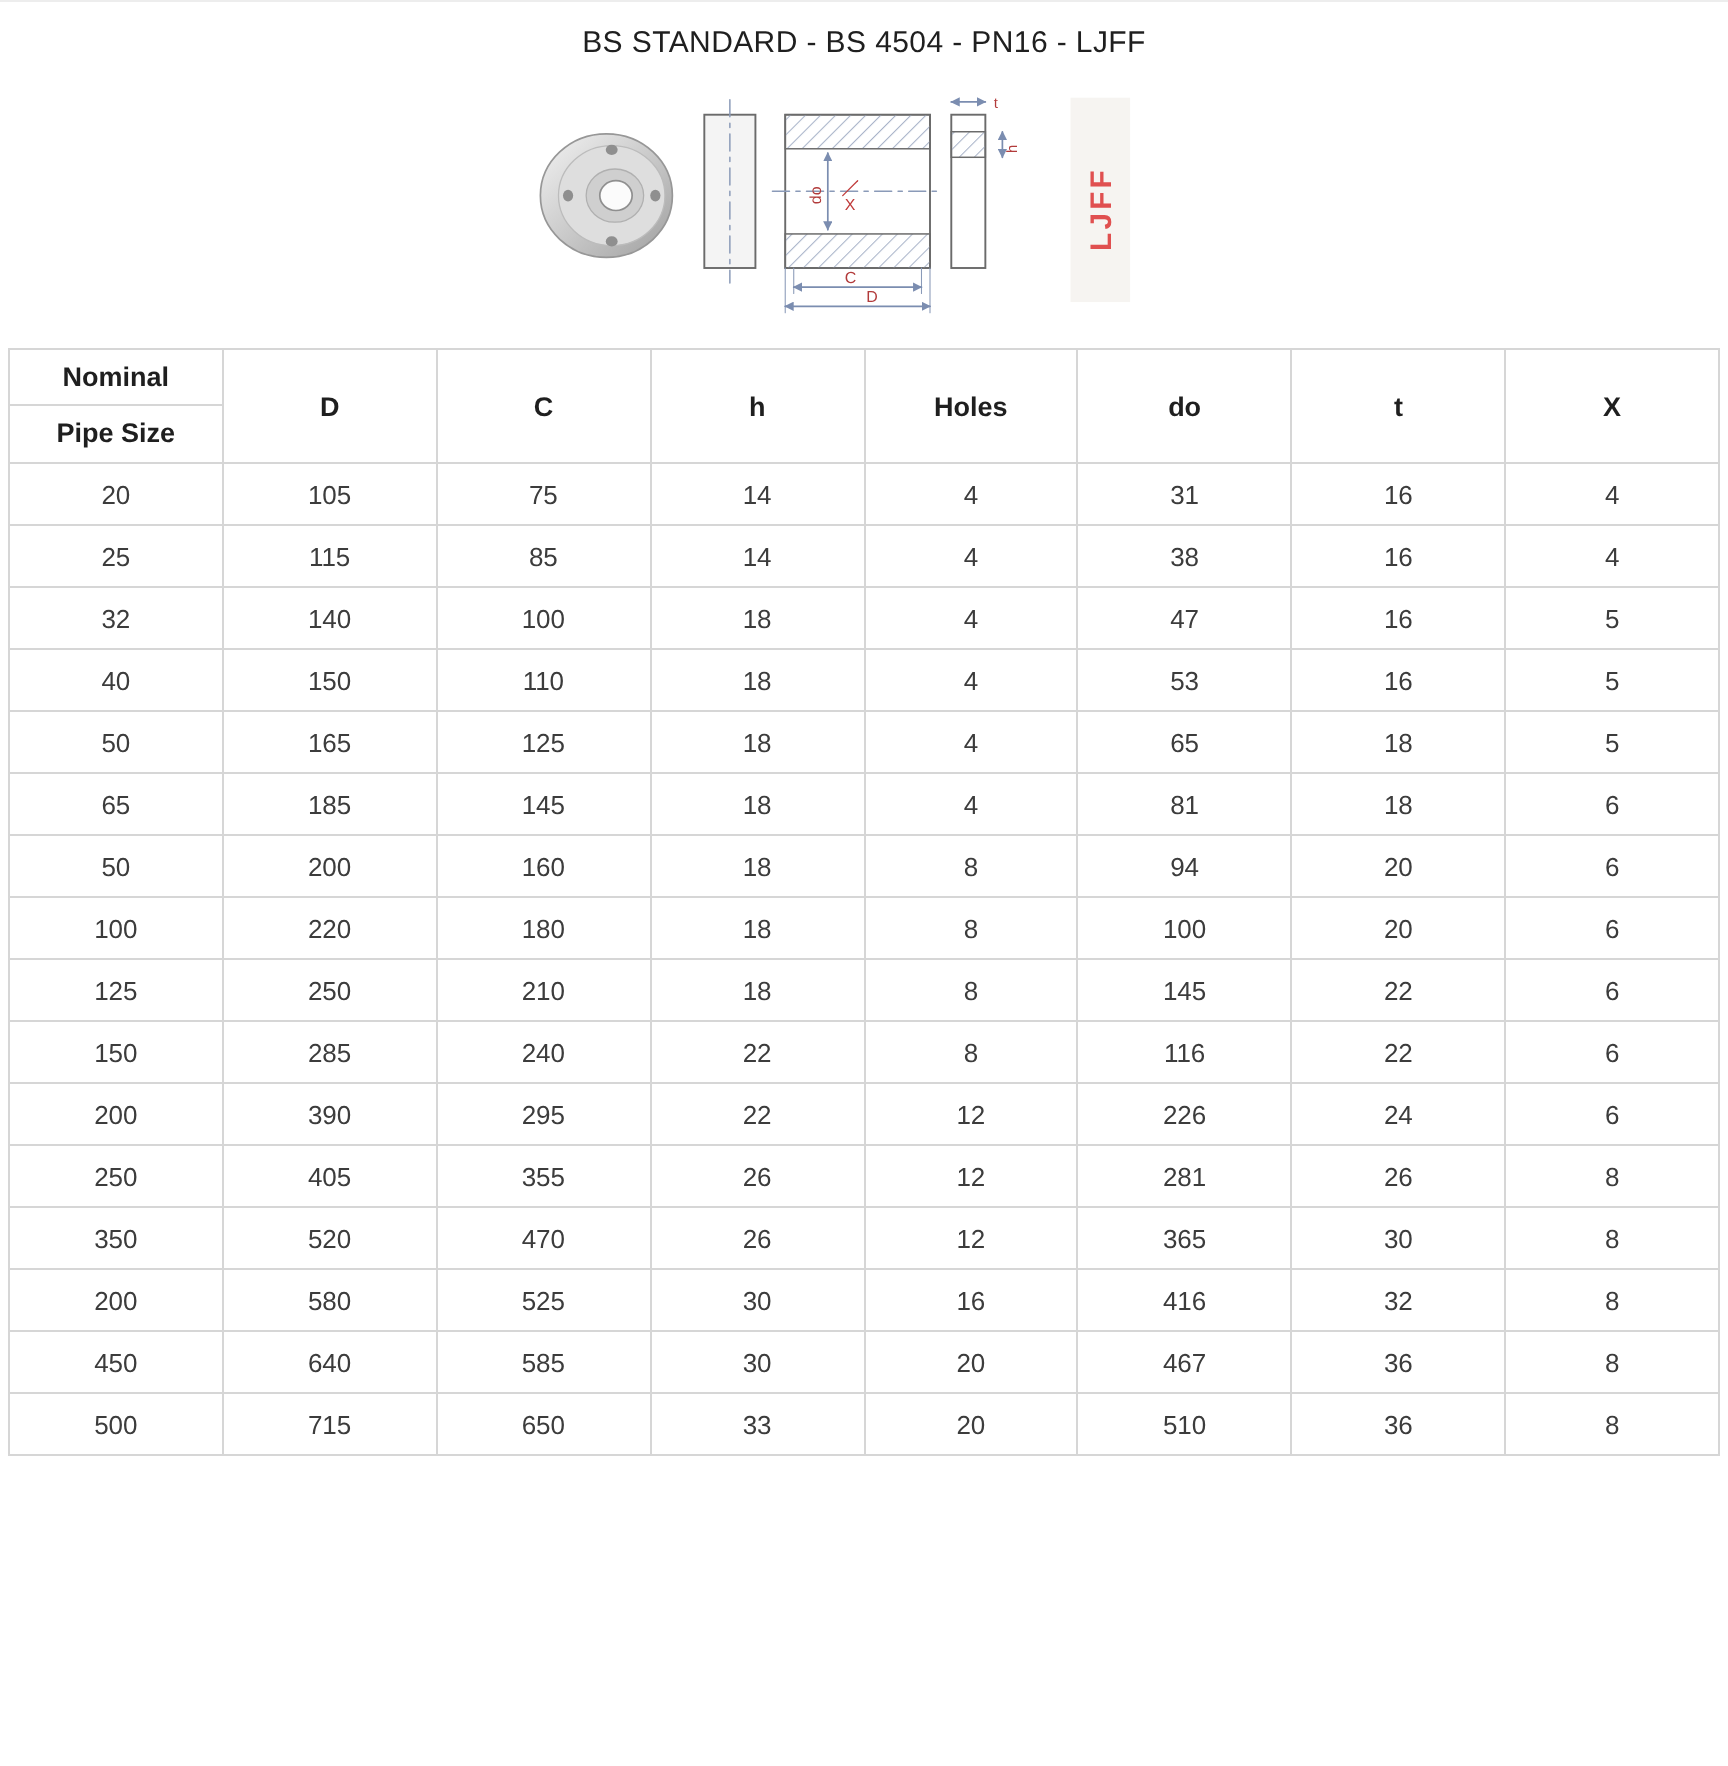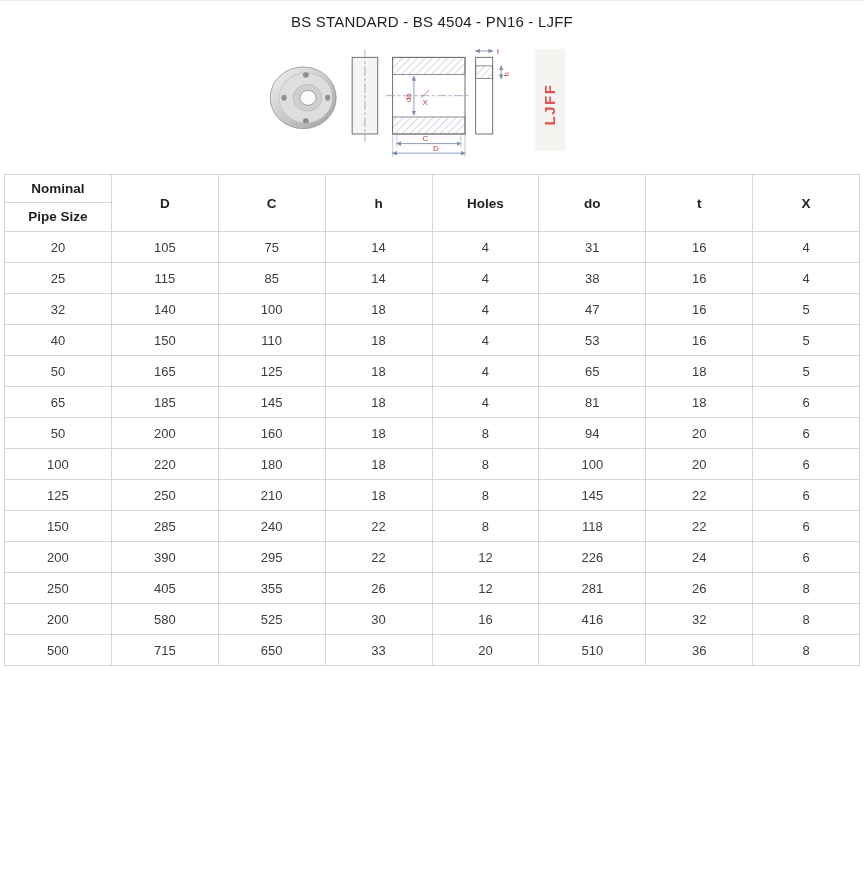--- a/index.html
+++ b/index.html
@@ -249,21 +249,21 @@
           <td>145</td>
           <td>22</td>
           <td>6</td>
         </tr>
         <tr>
           <td>150</td>
           <td>285</td>
           <td>240</td>
           <td>22</td>
           <td>8</td>
-          <td>118</td>
+          <td>116</td>
           <td>22</td>
           <td>6</td>
         </tr>
         <tr>
           <td>200</td>
           <td>390</td>
           <td>295</td>
           <td>22</td>
           <td>12</td>
           <td>226</td>
@@ -274,30 +274,50 @@
           <td>250</td>
           <td>405</td>
           <td>355</td>
           <td>26</td>
           <td>12</td>
           <td>281</td>
           <td>26</td>
           <td>8</td>
         </tr>
         <tr>
+          <td>350</td>
+          <td>520</td>
+          <td>470</td>
+          <td>26</td>
+          <td>12</td>
+          <td>365</td>
+          <td>30</td>
+          <td>8</td>
+        </tr>
+        <tr>
           <td>200</td>
           <td>580</td>
           <td>525</td>
           <td>30</td>
           <td>16</td>
           <td>416</td>
           <td>32</td>
           <td>8</td>
         </tr>
         <tr>
+          <td>450</td>
+          <td>640</td>
+          <td>585</td>
+          <td>30</td>
+          <td>20</td>
+          <td>467</td>
+          <td>36</td>
+          <td>8</td>
+        </tr>
+        <tr>
           <td>500</td>
           <td>715</td>
           <td>650</td>
           <td>33</td>
           <td>20</td>
           <td>510</td>
           <td>36</td>
           <td>8</td>
         </tr>
       </tbody>

